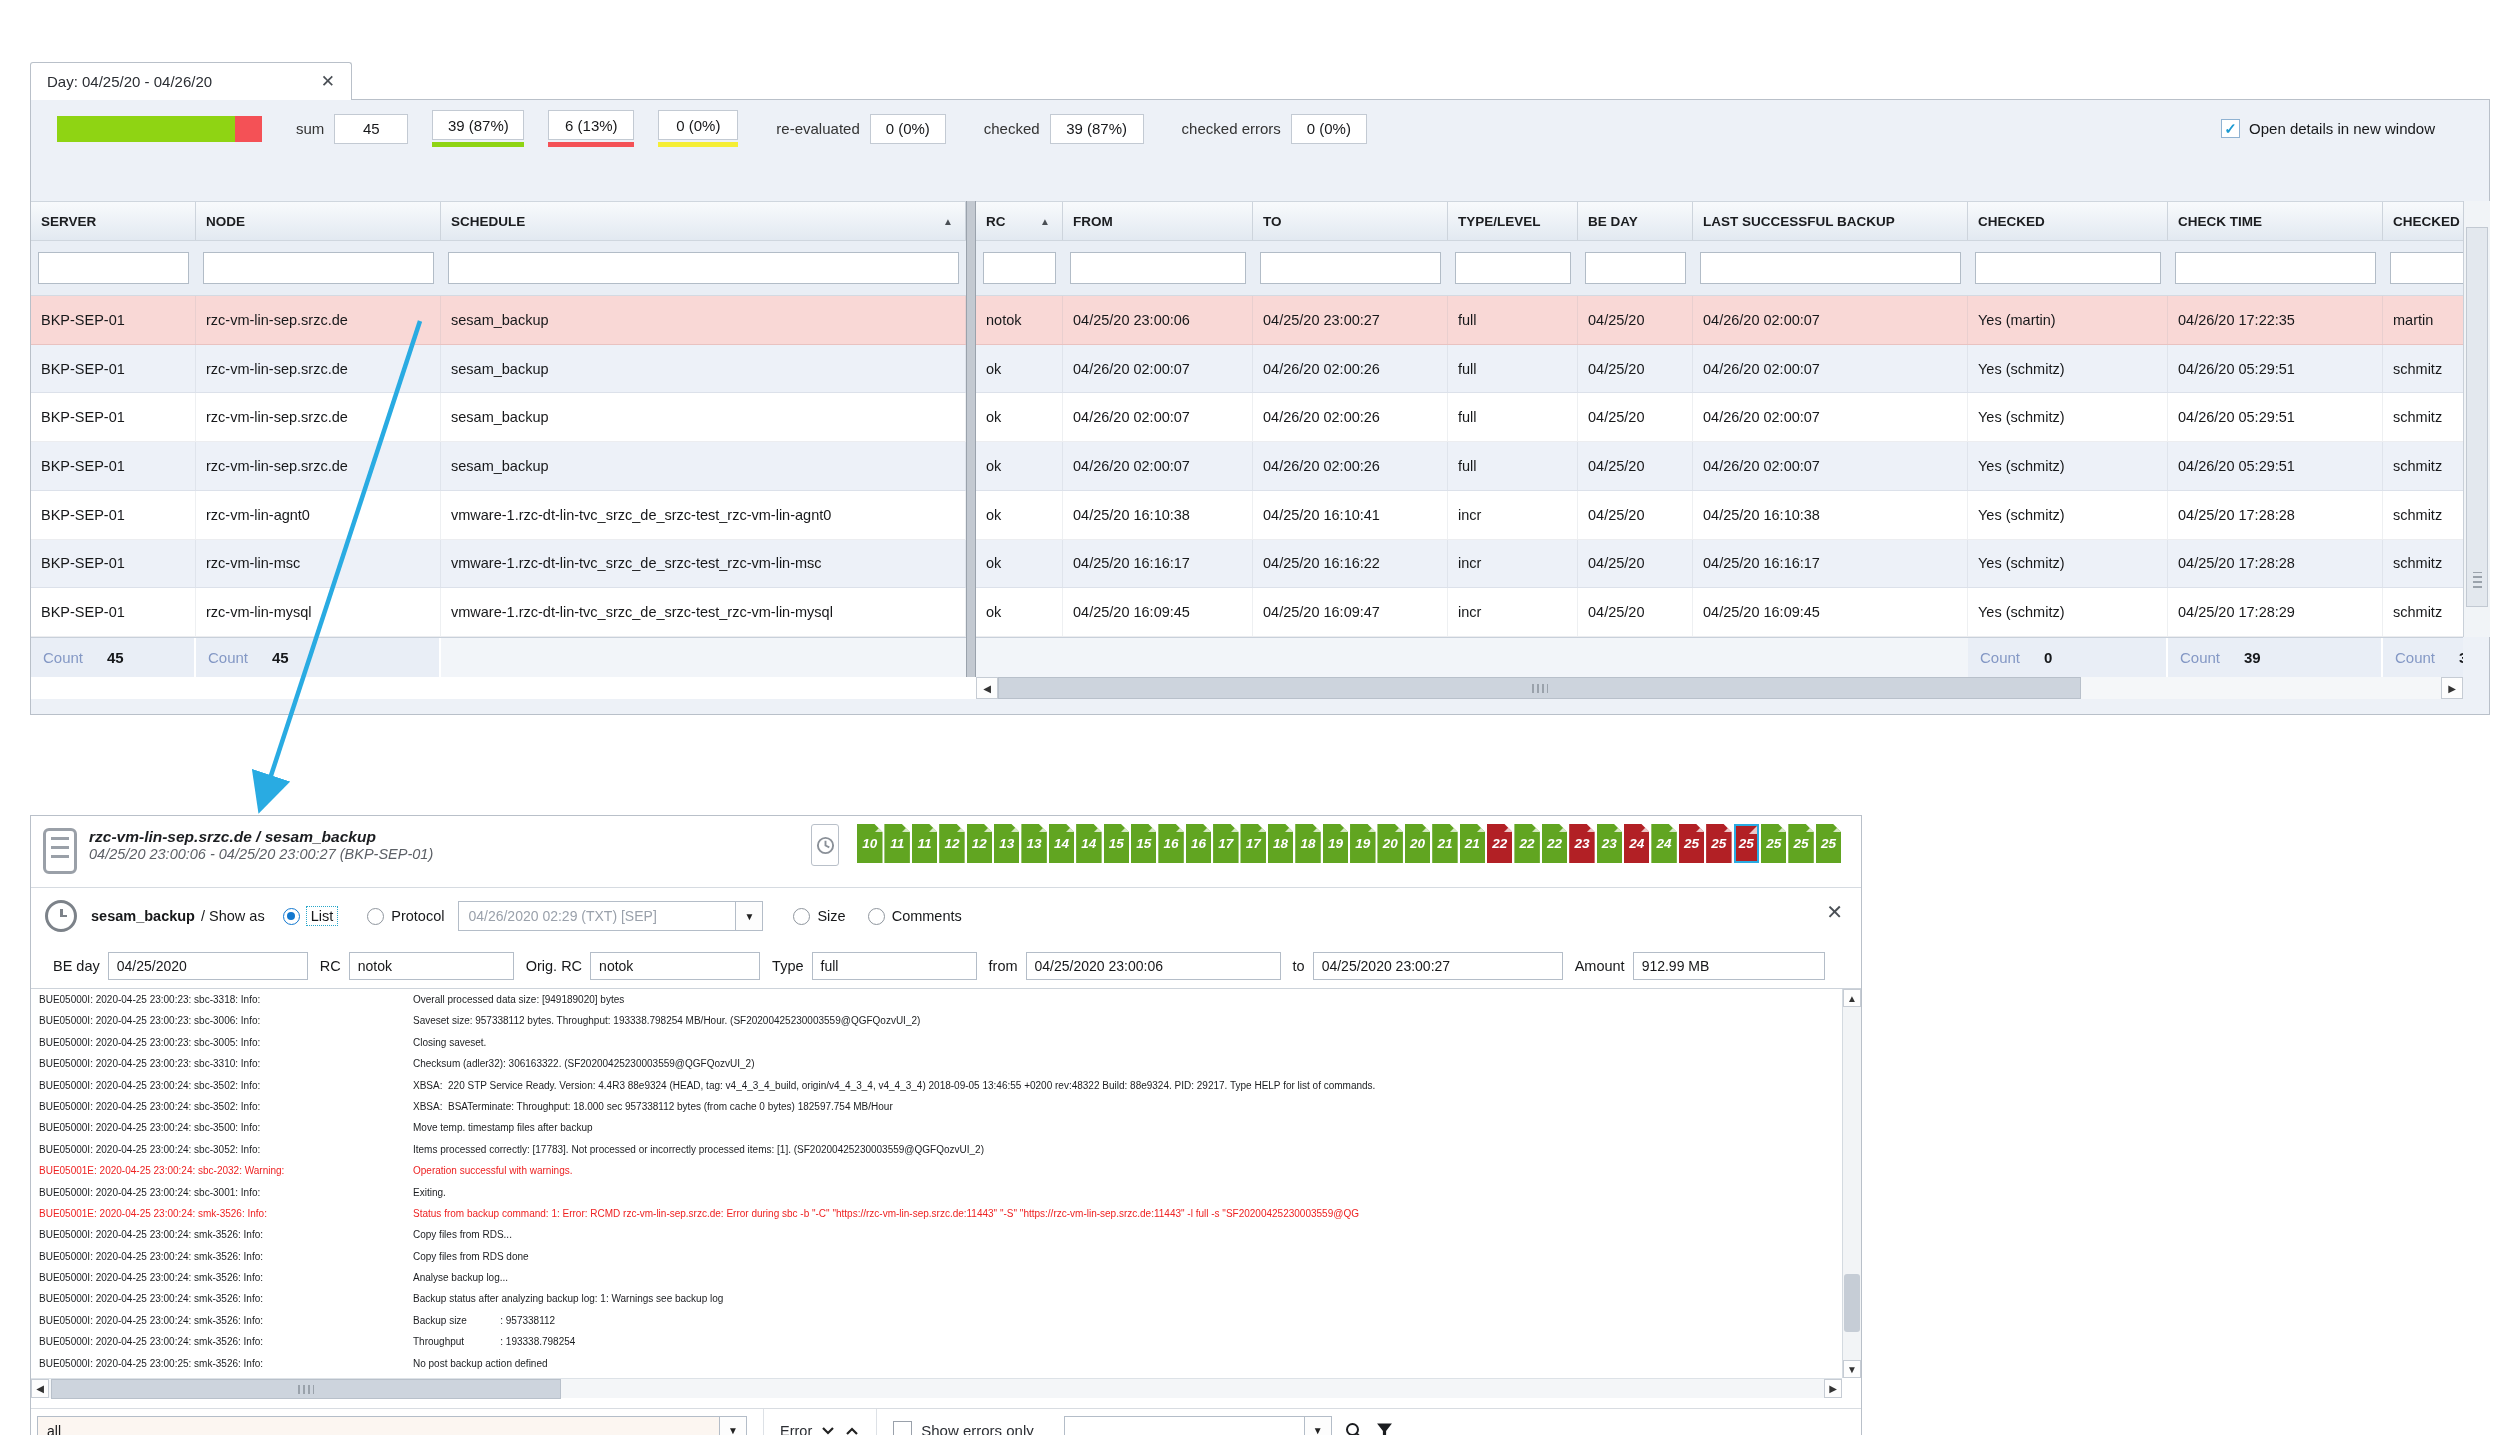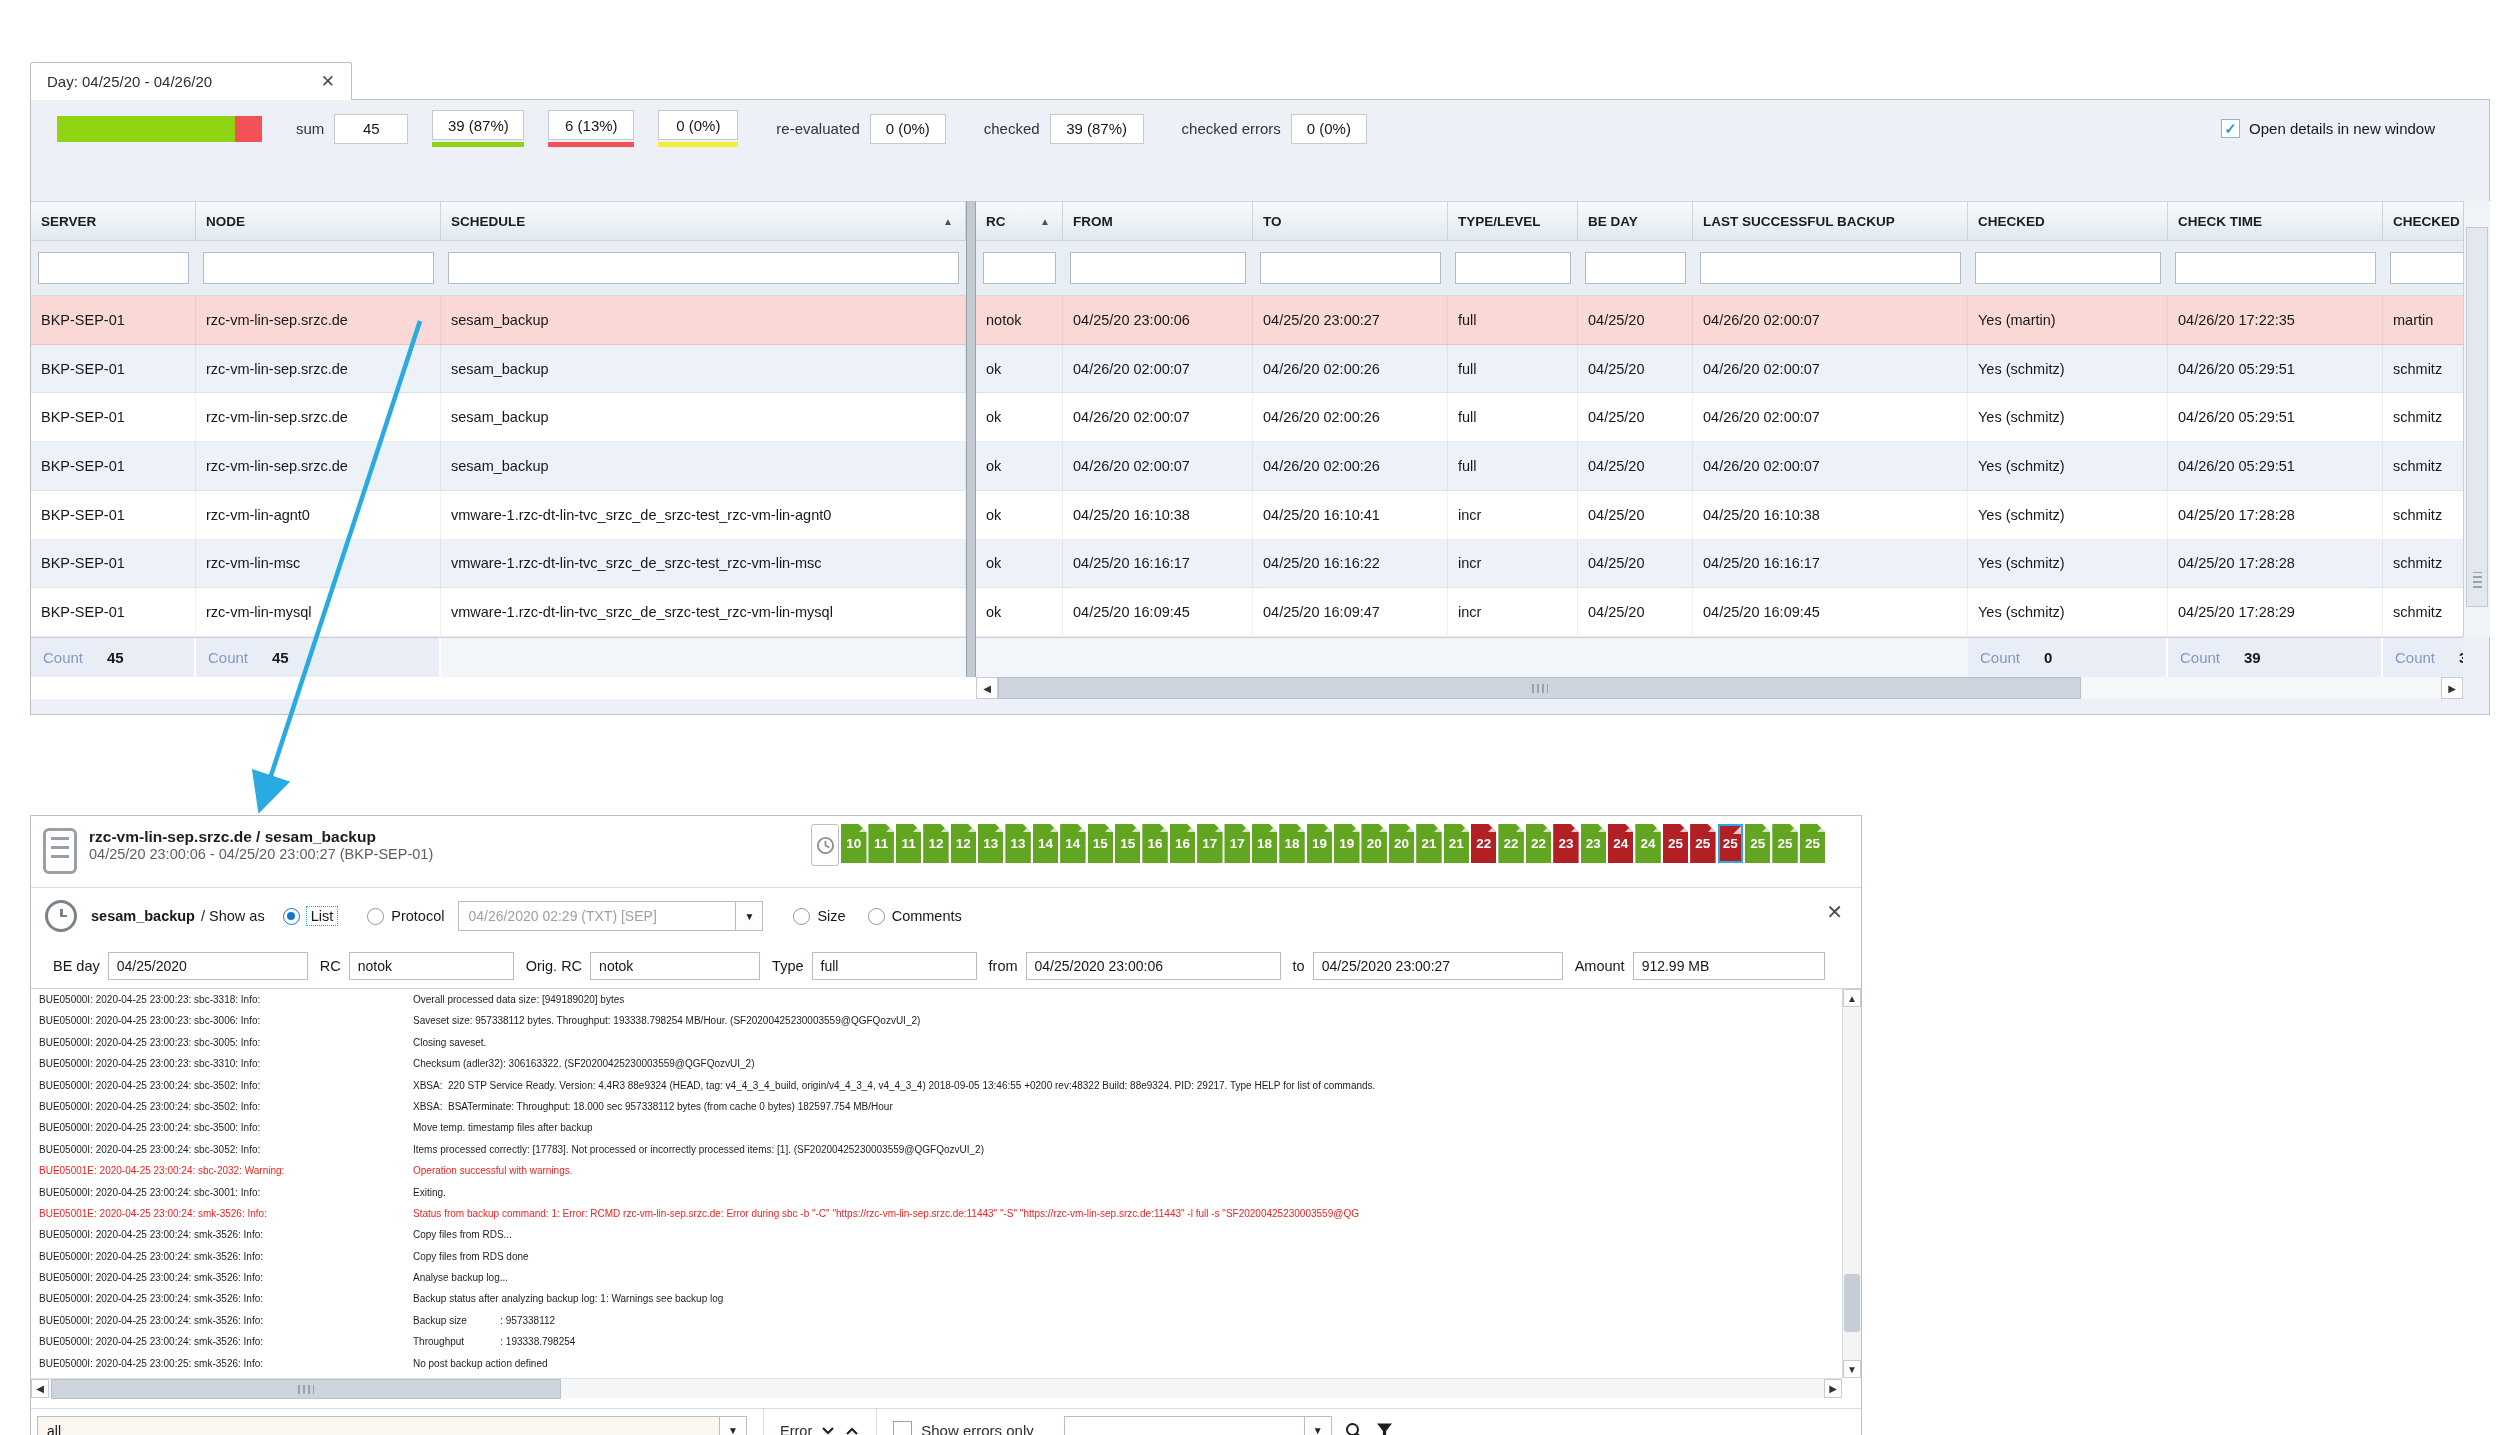--- a/index.html
+++ b/index.html
@@ -73,26 +73,26 @@
   .grip-v { width:9px; height:16px; background:repeating-linear-gradient(0deg,#9aa2ab 0 2px,transparent 2px 5px); }
   .vsb-main { position:absolute; left:2432px; top:101px; width:27px; height:436px; background:#f1f4f7; border-left:1px solid #c9d0d8; }
   .vsb-main .thumb { position:absolute; left:2px; top:26px; width:22px; height:380px; background:#e3e8ee; border:1px solid #c2c9d2;
                      display:flex; align-items:flex-end; justify-content:center; padding-bottom:18px; }
 
   
   .arrow-overlay { position:absolute; left:0; top:0; z-index:50; pointer-events:none; }
 
   
   .detail { position:absolute; left:30px; top:780px; width:1832px; height:655px; background:#fff; border:1px solid #b9c0c9; z-index:2; }
-  .d-header { position:absolute; left:0; top:0; width:1830px; height:72px; border-bottom:1px solid #d6dbe1; }
+  .d-header { position:absolute; left:0; top:0; width:1830px; height:72px; border-bottom:1px solid #d6dbe1;font-style:italic; }
   .doc-icon { position:absolute; left:12px; top:12px; width:34px; height:46px; border:3px solid #9aa0a8; border-radius:6px; }
   .doc-icon i { display:block; height:3px; background:#9aa0a8; margin:6px 5px 0 5px; }
   .d-title { position:absolute; left:58px; top:12px; font-weight:bold; font-size:15.5px; color:#1b1d20; }
   .d-sub { position:absolute; left:58px; top:30px; font-size:14.5px; color:#5c6066; }
-  .tiles-wrap { position:absolute; left:780px; top:8px; display:flex; gap:2px; align-items:flex-start; }
+  .tiles-wrap { position:absolute; left:780px; top:8px; display:flex; gap:18px; align-items:flex-start; }
   .clock-sq { width:28px; height:42px; background:#fff; border:1px solid #b9c0c9; border-radius:3px;
               display:flex; align-items:center; justify-content:center; }
   .tile { position:relative; width:25.5px; height:39px; display:flex; align-items:center; justify-content:center;
           color:#fff; font-weight:bold; font-size:13.5px; cursor:pointer;
           clip-path:polygon(0 0, calc(100% - 8px) 0, 100% 8px, 100% 100%, 0 100%); }
   .tile.ok { background:#61a521; }
   .tile.err { background:#b22025; }
   .tile::after { content:''; position:absolute; right:0; top:0; border-style:solid; border-width:0 8px 8px 0;
                  border-color:transparent rgba(255,255,255,.75) transparent transparent; transform:rotate(90deg); }
   .tile.sel { clip-path:none; border:2.5px solid #29abe2; }

